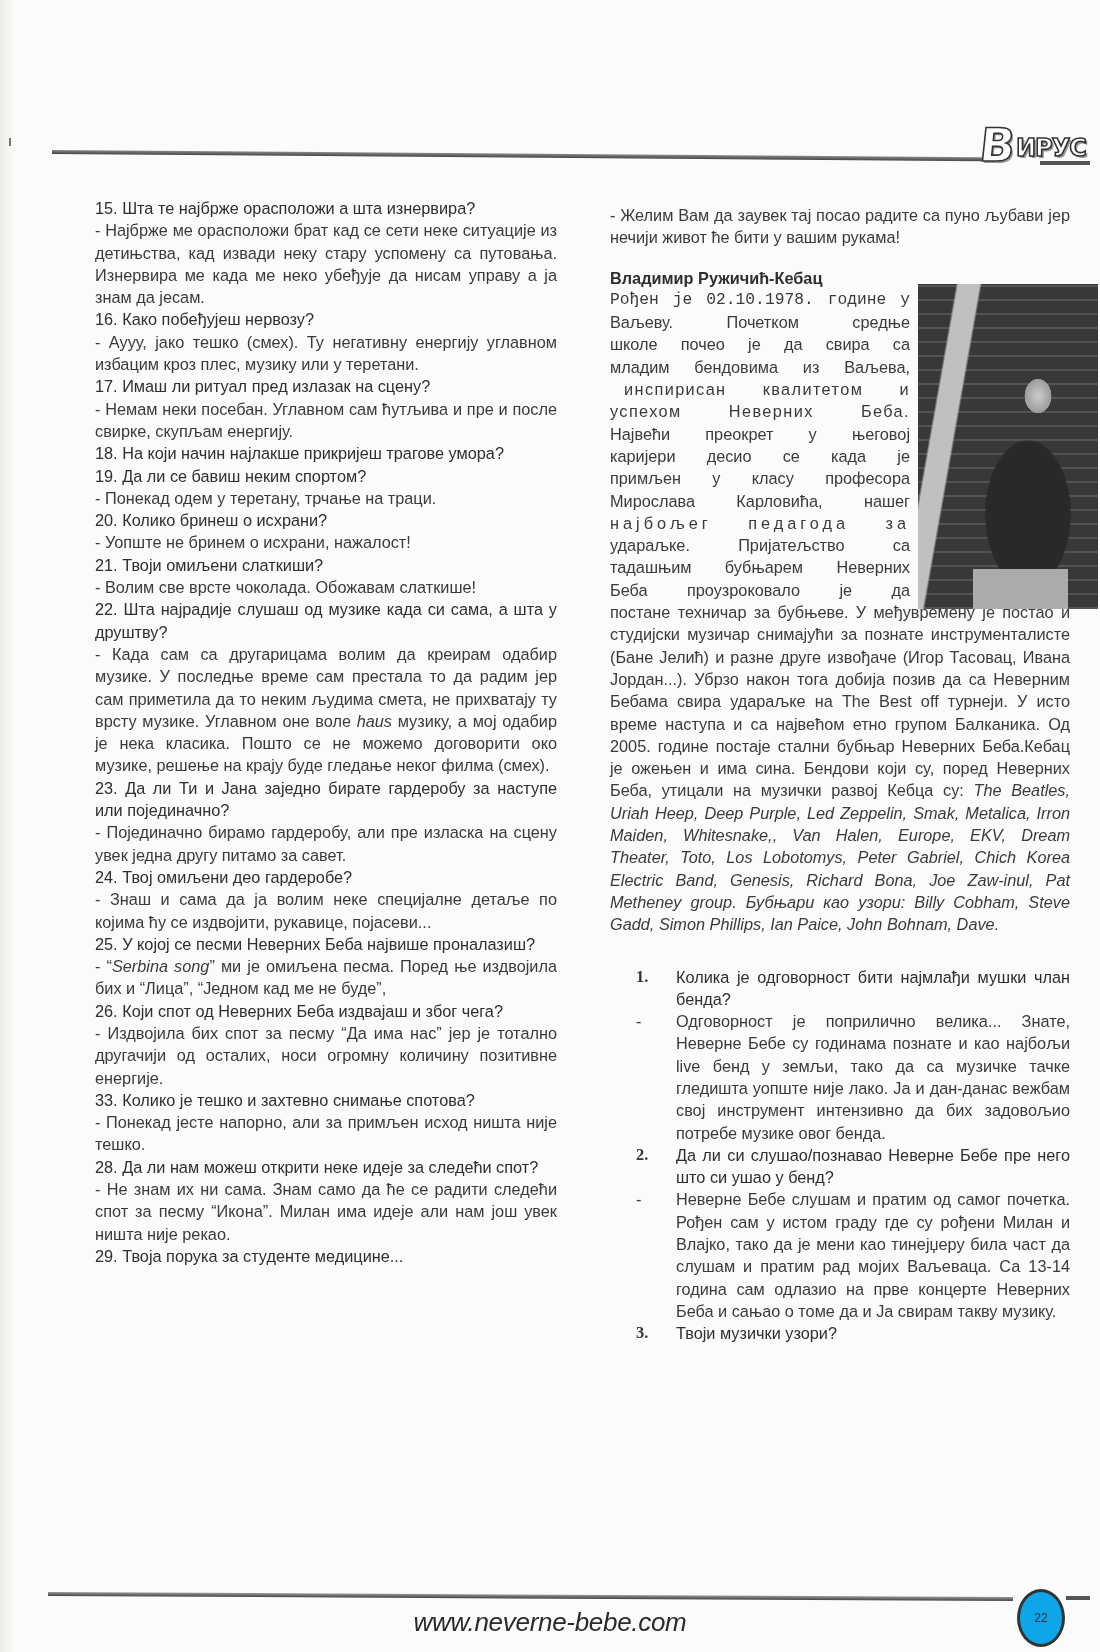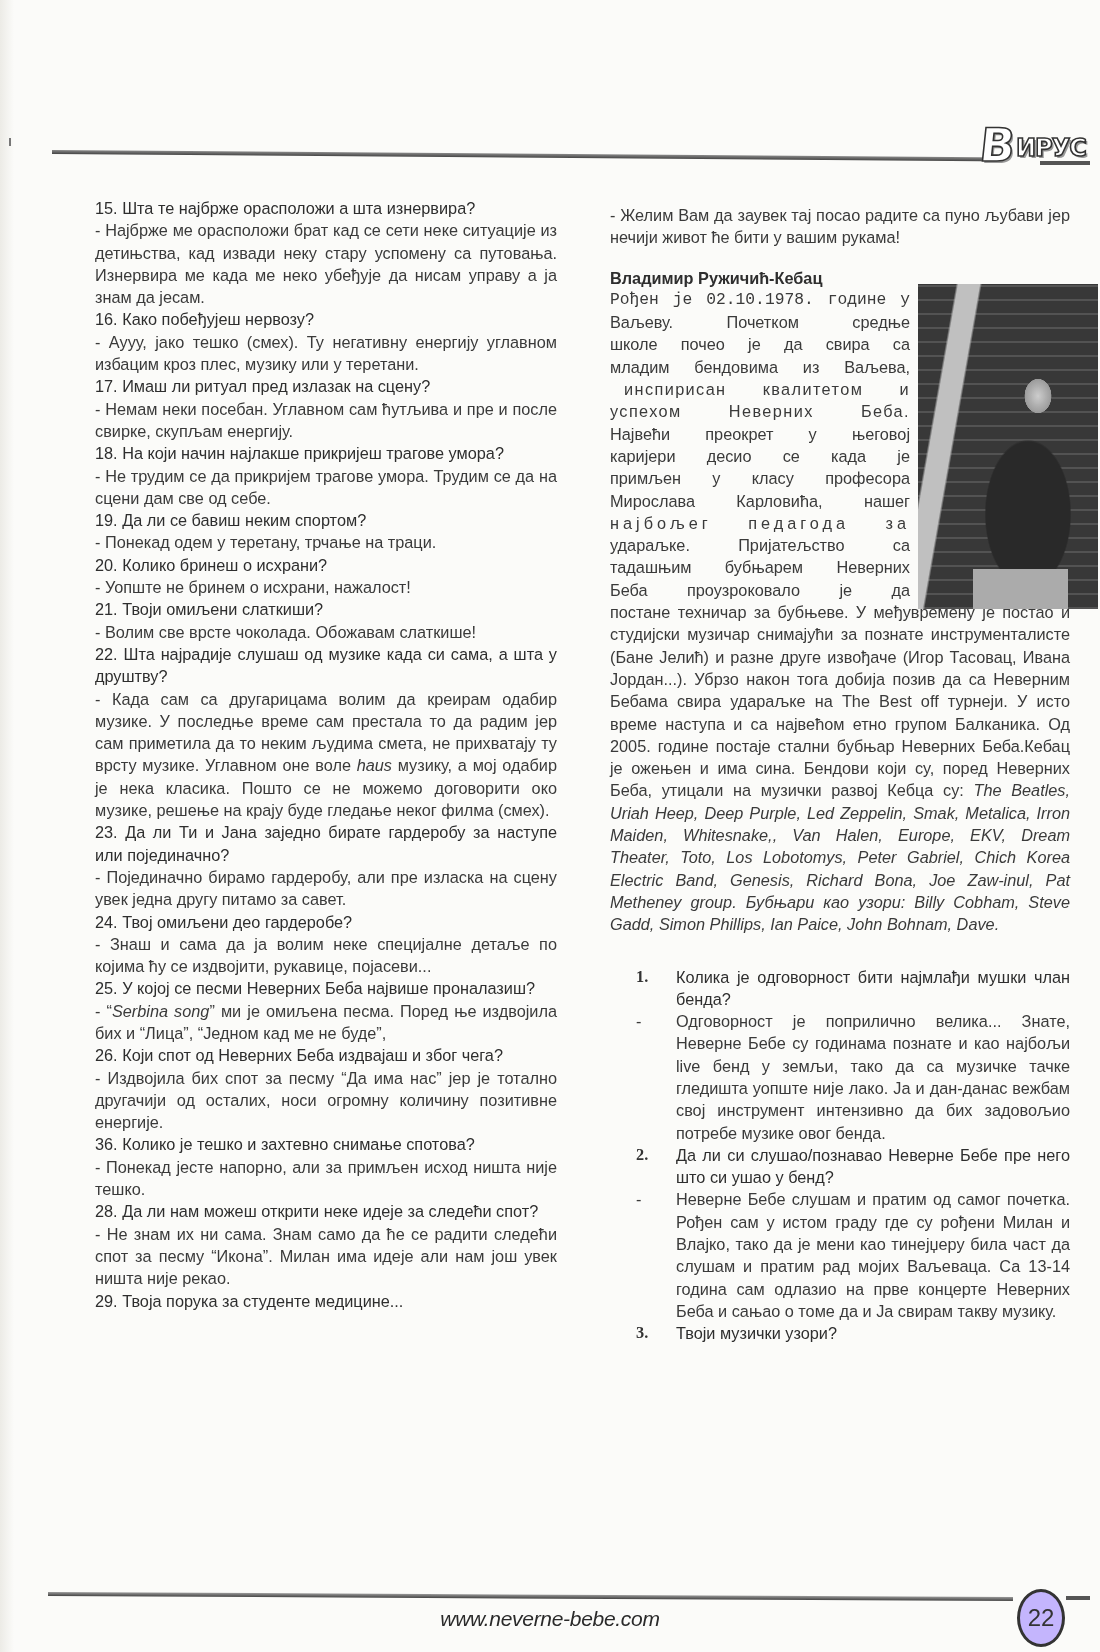--- a/index.html
+++ b/index.html
@@ -47,24 +47,24 @@
   .qi .num { width: 40px; flex: none; padding-left: 26px; font-family: "Liberation Serif", serif; font-weight: bold; color: #333; }
   .qi .txt { flex: 1; }
   .ai { display: flex; }
   .ai .dash { width: 40px; flex: none; padding-left: 26px; }
   .ai .txt { flex: 1; text-align: justify; }
 
   .bottom-rule { position: absolute; left: 48px; top: 1592px; width: 965px; height: 4px;
     background: linear-gradient(#999, #444); transform: rotate(0.3deg); transform-origin: left; }
   .bottom-rule-end { position: absolute; left: 1066px; top: 1596px; width: 24px; height: 4px; background: #555; }
   .footer-url { position: absolute; left: 0; width: 1100px; top: 1607px; text-align: center;
-    font-style: italic; font-size: 21px; color: #2a2a2a; letter-spacing: -0.3px; }
+    font-style: italic; font-size: 26px; color: #2a2a2a; letter-spacing: -0.3px; }
   .page-num { position: absolute; left: 1017px; top: 1589px; width: 48px; height: 58px; border: 3px solid #333;
-    border-radius: 50%; background: #c4b5fd; display: flex; align-items: center; justify-content: center;
-    font-size: 24px; color: #333; box-sizing: border-box; }
+    border-radius: 50%; background: #0ea5e9; display: flex; align-items: center; justify-content: center;
+    font-size: 12px; color: #333; box-sizing: border-box; }
 </style>
 </head>
 <body>
 
 <div class="left-shadow"></div>
 <div class="edge-mark"></div>
 
 <div class="top-rule"></div>
 <div class="top-rule-end"></div>
 <div class="logo">
@@ -80,21 +80,20 @@
   <div>
     <div class="q">16. Како побеђујеш нервозу?</div>
     <div class="a">- Ауyу, јако тешко (смех). Ту негативну енергију углавном избацим кроз плес, музику или у теретани.</div>
   </div>
   <div>
     <div class="q">17. Имаш ли  ритуал пред излазак на сцену?</div>
     <div class="a">- Немам неки посебан. Углавном сам ћутљива и пре и после свирке, скупљам енергију.</div>
   </div>
   <div>
     <div class="q">18. На који начин најлакше прикријеш трагове умора?</div>
-    <div class="a">-   Не трудим се да прикријем трагове умора. Трудим се да на сцени дам све од себе.</div>
   </div>
   <div>
     <div class="q">19. Да ли се бавиш неким спортом?</div>
     <div class="a">- Понекад одем у теретану, трчање на траци.</div>
   </div>
   <div>
     <div class="q">20. Колико бринеш о исхрани?</div>
     <div class="a">- Уопште не бринем о исхрани, нажалост!</div>
   </div>
   <div>
@@ -115,21 +114,21 @@
   </div>
   <div>
     <div class="q">25. У којој се песми Неверних Беба највише проналазиш?</div>
     <div class="a"><span>- “</span><span class="ital">Serbina song</span><span>” ми је омиљена песма. Поред ње издвојила бих и “Лица”, “Једном кад ме не буде”,</span></div>
   </div>
   <div>
     <div class="q">26. Који спот од Неверних Беба издвајаш и због чега?</div>
     <div class="a">- Издвојила бих спот за песму “Да има нас” јер је тотално другачији од осталих, носи огромну количину позитивне енергије.</div>
   </div>
   <div>
-    <div class="q">36. Колико је тешко и захтевно снимање спотова?</div>
+    <div class="q">33. Колико је тешко и захтевно снимање спотова?</div>
     <div class="a">- Понекад јесте напорно, али за примљен исход ништа није тешко.</div>
   </div>
   <div>
     <div class="q">28. Да ли нам можеш открити неке идеје за следећи спот?</div>
     <div class="a">- Не знам их ни сама. Знам само да ће се радити следећи спот за песму “Икона”. Милан има идеје али нам још увек ништа није рекао.</div>
   </div>
   <div>
     <div class="q">29. Твоја порука за студенте медицине...</div>
   </div>
 </div>

